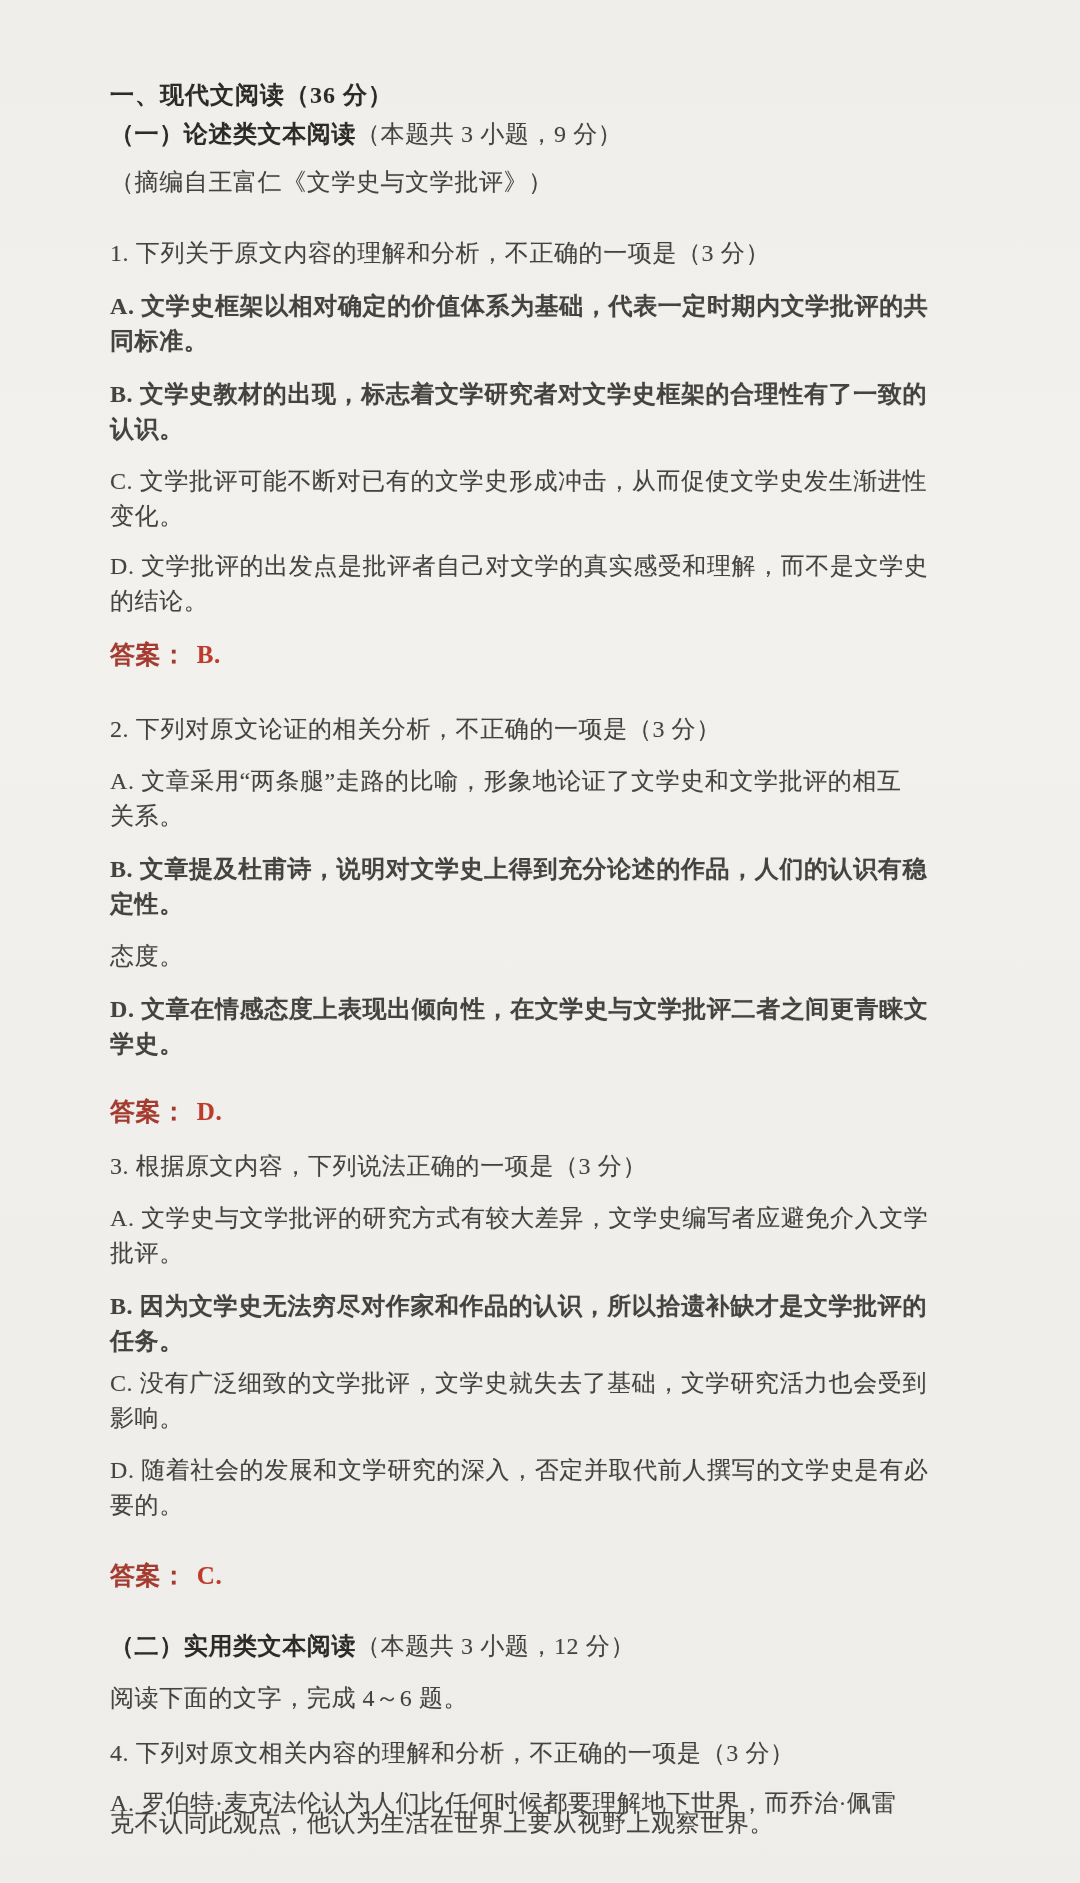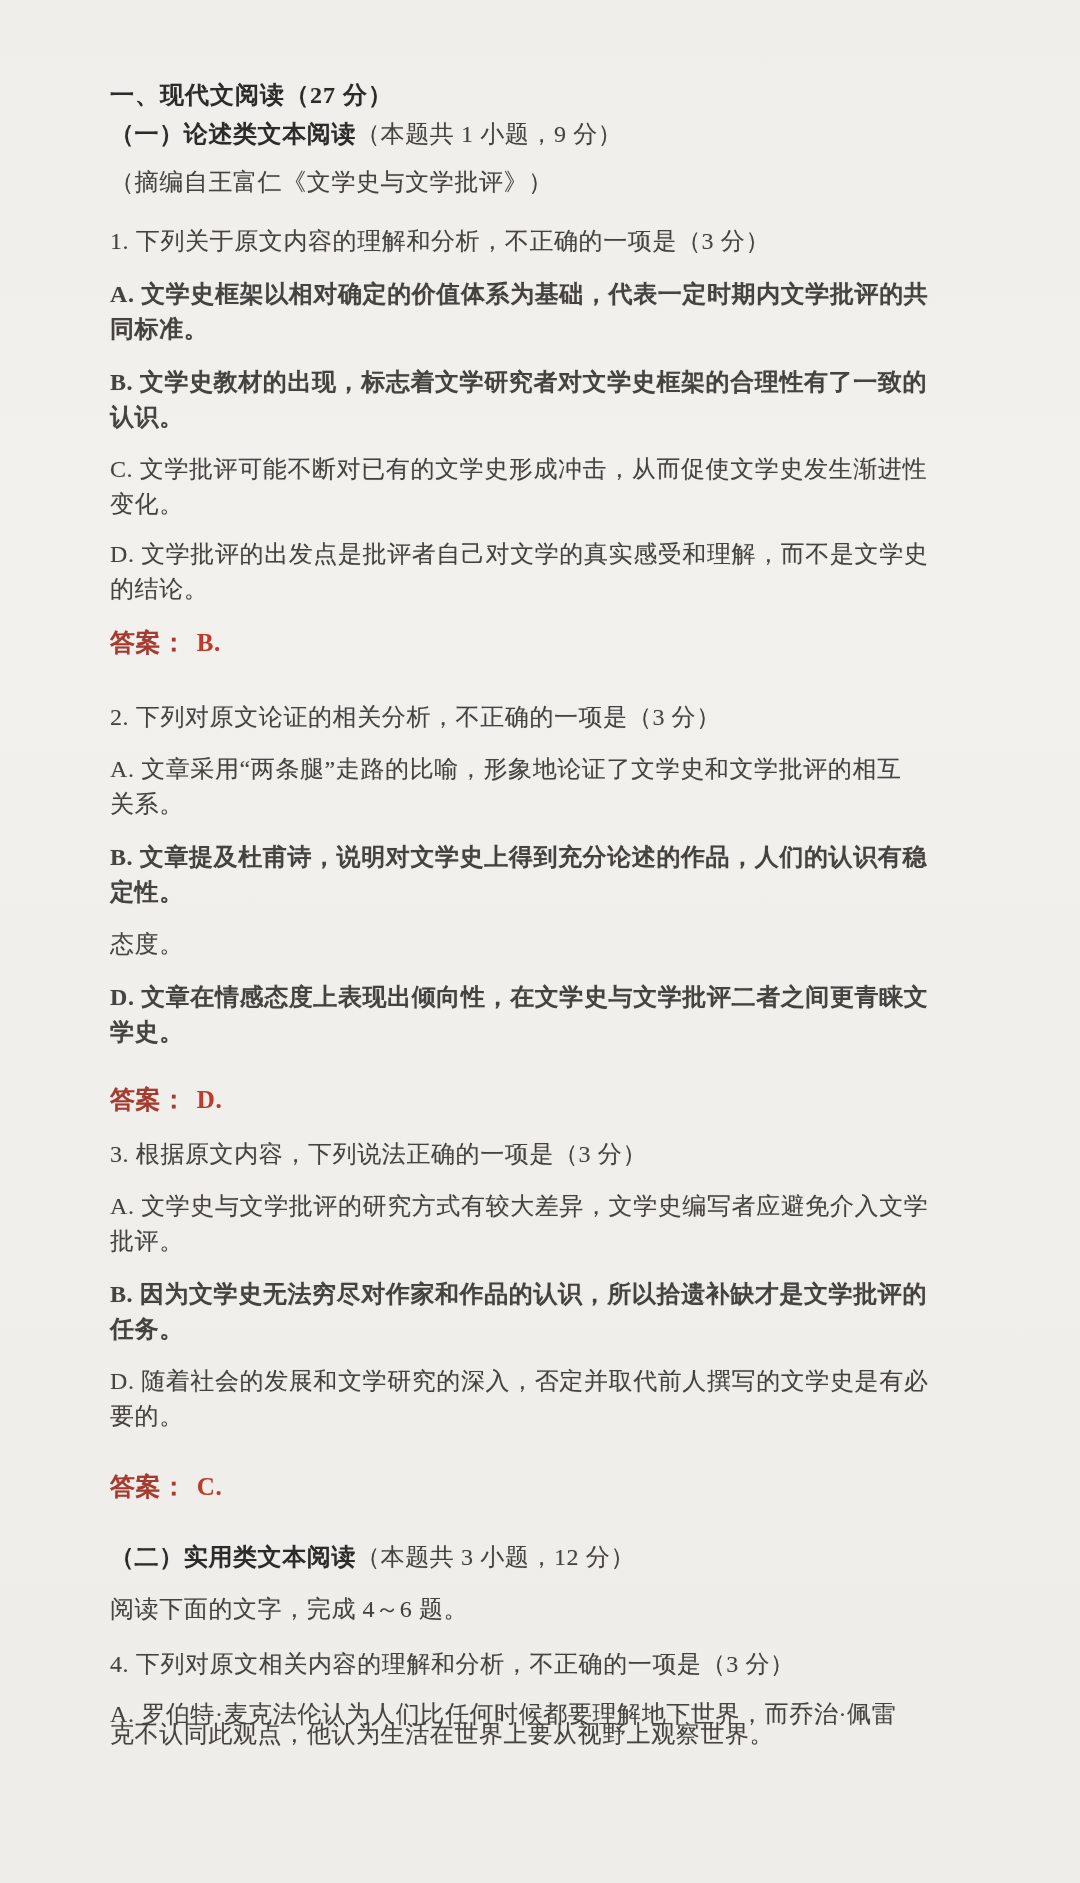--- a/index.html
+++ b/index.html
@@ -23,32 +23,32 @@
   .line{white-space:nowrap;}
   .h{font-weight:bold;color:#2c2b29;letter-spacing:1px;}
   .b{font-weight:bold;color:#2c2b29;text-align:center;}
   .opt .line{white-space:nowrap;}
   .ans{font-weight:bold;font-size:25px;}
   .ans-label{color:#a73a2f;}
   .ans-value{color:#c03a2b;margin-left:10px;}
   .tight{margin-top:-15px;}
   .mt4{margin-top:4px;}  .mt7{margin-top:7px;}   .mt13{margin-top:13px;}
   .mt15{margin-top:15px;}.mt17{margin-top:17px;} .mt18{margin-top:18px;font-weight:bold;}
-  .mt20{margin-top:20px;}.mt22{margin-top:24px;} .mt32{margin-top:32px;}
+  .mt20{margin-top:20px;}.mt22{margin-top:36px;} .mt32{margin-top:32px;}
   .mt33{margin-top:18px;}.mt35{margin-top:35px;} .mt36{margin-top:36px;}
   .mt38{margin-top:20px;}.mt40{margin-top:40px;}
 </style>
 </head>
 <body>
 
 <div class="page">
 
-  <div class="line h">一、现代文阅读（27 分）</div>
+  <div class="line h">一、现代文阅读（36 分）</div>
 
-  <div class="line mt4"><span class="b">（一）论述类文本阅读</span><span>（本题共 1 小题，9 分）</span></div>
+  <div class="line mt4"><span class="b">（一）论述类文本阅读</span><span>（本题共 3 小题，9 分）</span></div>
 
   <div class="line mt13">（摘编自王富仁《文学史与文学批评》）</div>
 
   <div class="line mt22">1. 下列关于原文内容的理解和分析，不正确的一项是（3 分）</div>
 
   <div class="opt mt18">
     <div class="line">A. 文学史框架以相对确定的价值体系为基础，代表一定时期内文学批评的共</div>
     <div class="line">同标准。</div>
   </div>
   <div class="opt mt18">
@@ -89,20 +89,24 @@
   <div class="line mt38">3. 根据原文内容，下列说法正确的一项是（3 分）</div>
 
   <div class="opt mt17">
     <div class="line">A. 文学史与文学批评的研究方式有较大差异，文学史编写者应避免介入文学</div>
     <div class="line">批评。</div>
   </div>
   <div class="opt mt18">
     <div class="line">B. 因为文学史无法穷尽对作家和作品的认识，所以拾遗补缺才是文学批评的</div>
     <div class="line">任务。</div>
   </div>
+  <div class="opt mt7">
+    <div class="line">C. 没有广泛细致的文学批评，文学史就失去了基础，文学研究活力也会受到</div>
+    <div class="line">影响。</div>
+  </div>
   <div class="opt mt17">
     <div class="line">D. 随着社会的发展和文学研究的深入，否定并取代前人撰写的文学史是有必</div>
     <div class="line">要的。</div>
   </div>
 
   <div class="line ans mt35"><span class="ans-label">答案：</span><span class="ans-value">C.</span></div>
 
   <div class="line mt36"><span class="b">（二）实用类文本阅读</span><span>（本题共 3 小题，12 分）</span></div>
 
   <div class="line mt17">阅读下面的文字，完成 4～6 题。</div>

